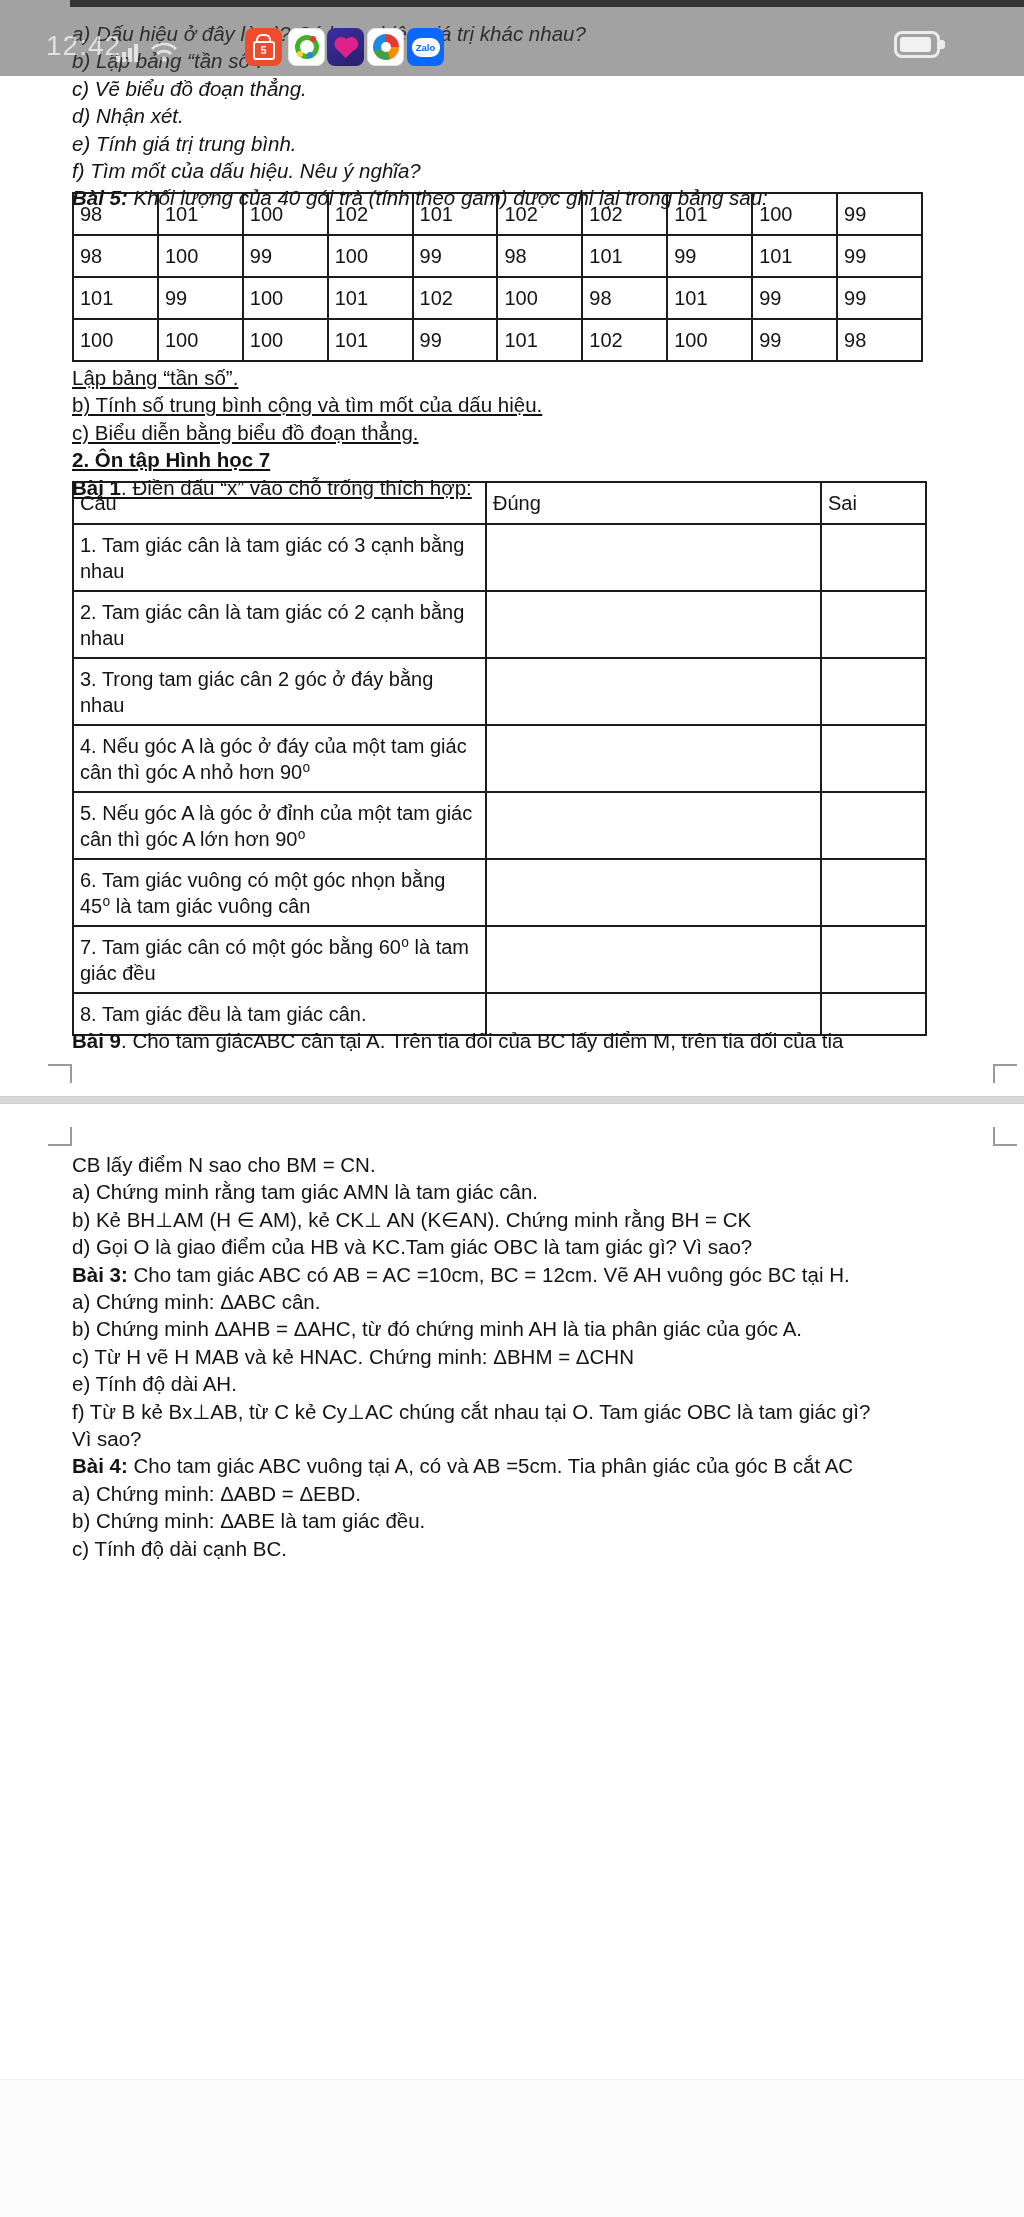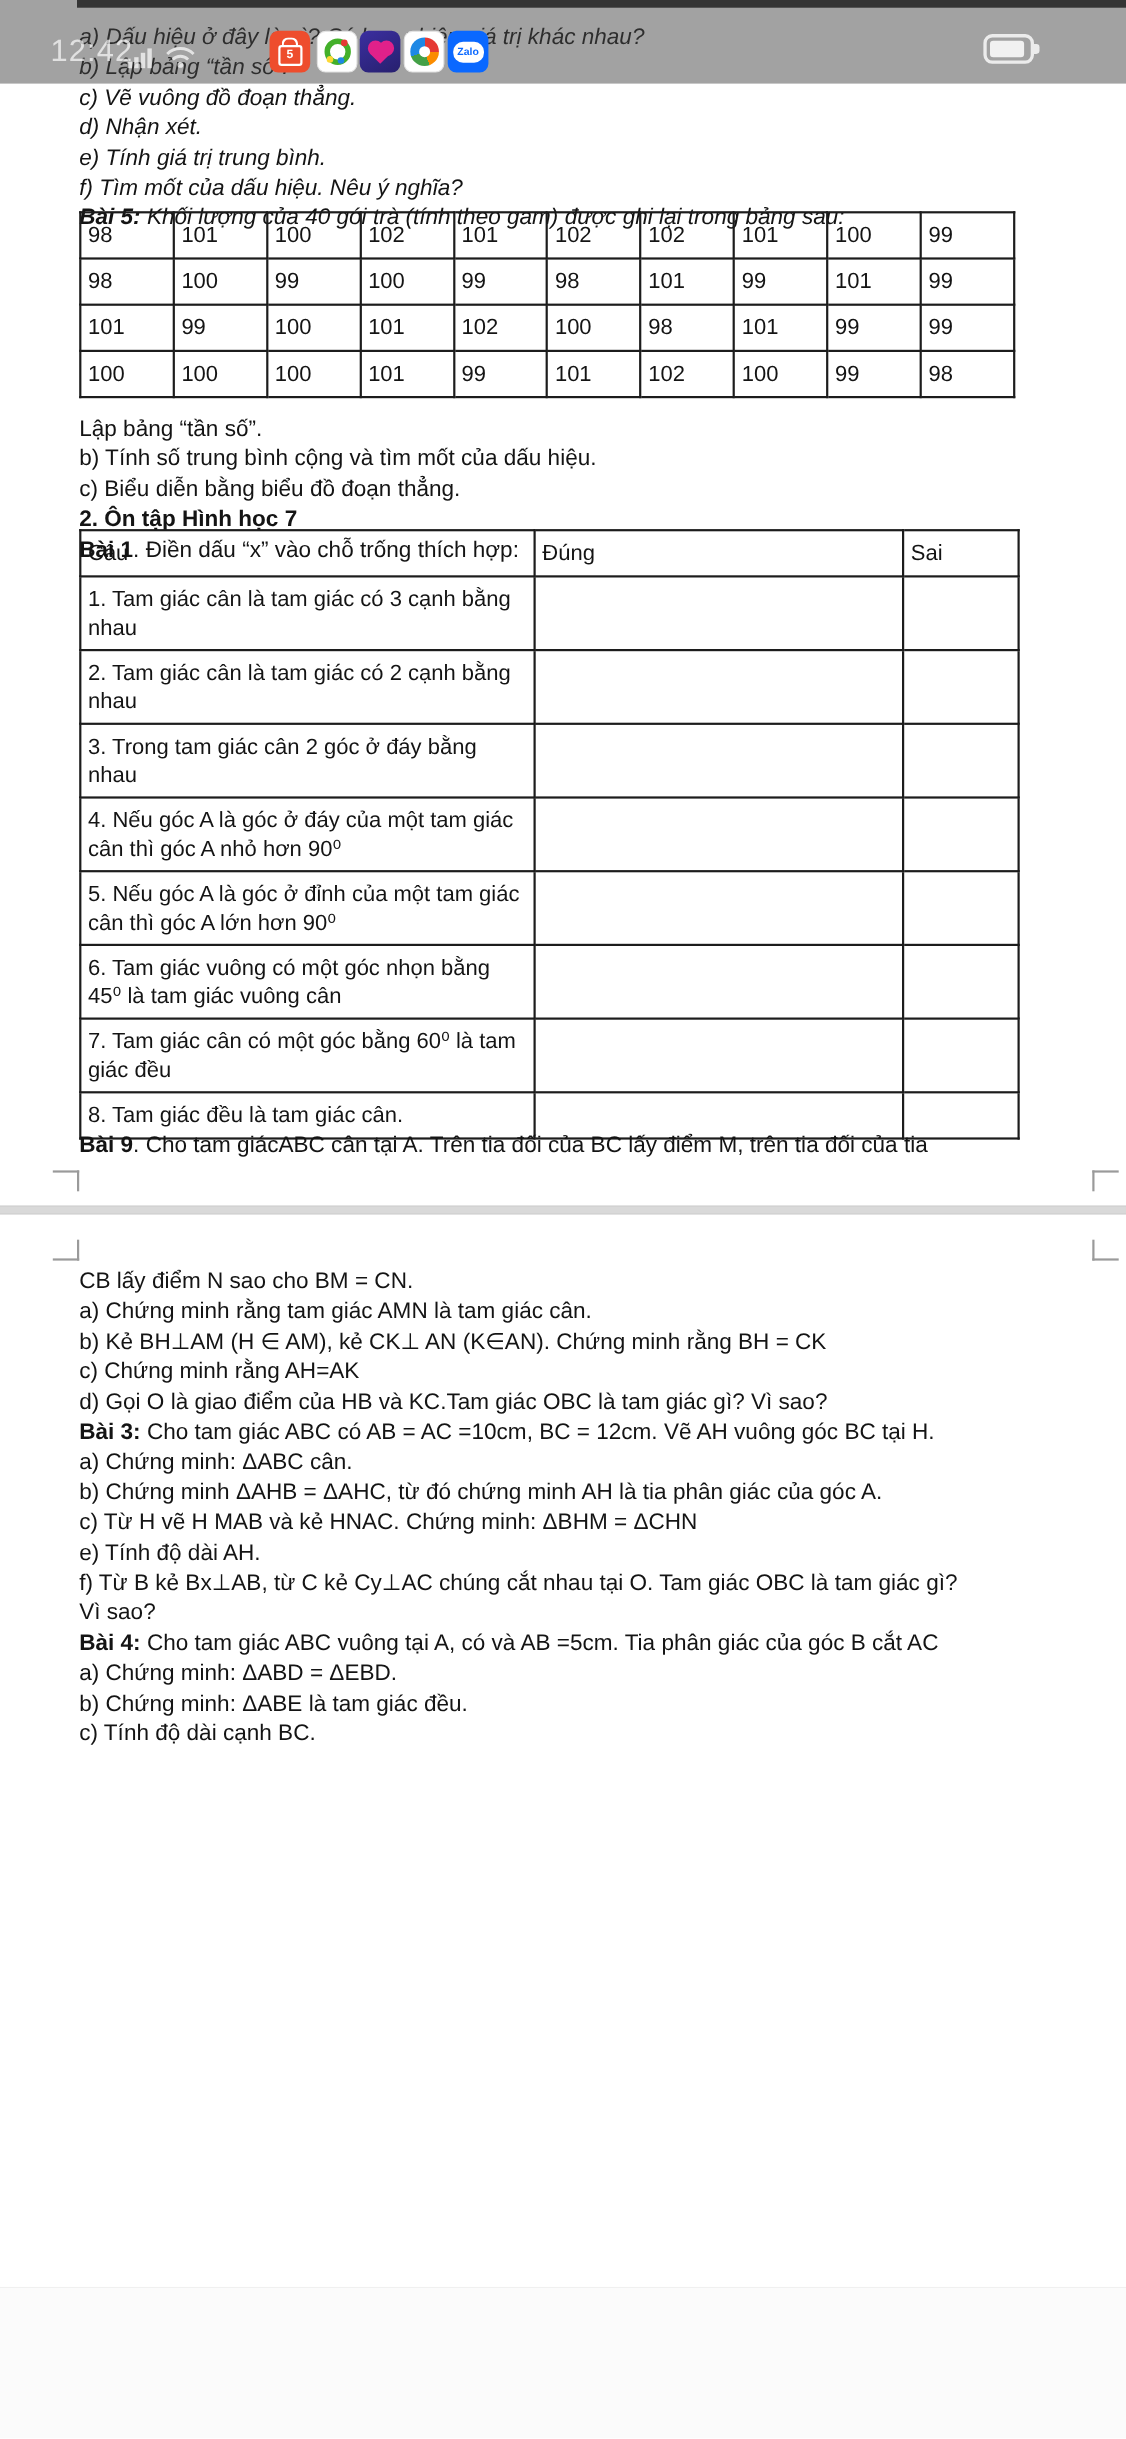--- a/index.html
+++ b/index.html
@@ -88,21 +88,21 @@
 <body>
 
 <div id="screen">
 
   <div>
     <div id="darkstrip"></div>
 
     <div class="textblock" style="top:20px;font-style:italic;">
         <div class="tl">a) Dấu hiệu ở đây là gì? Có bao nhiêu giá trị khác nhau?</div>
         <div class="tl">b) Lập bảng “tần số”.</div>
-        <div class="tl">c) Vẽ vuông đồ đoạn thẳng.</div>
+        <div class="tl">c) Vẽ biểu đồ đoạn thẳng.</div>
         <div class="tl">d) Nhận xét.</div>
         <div class="tl">e) Tính giá trị trung bình.</div>
         <div class="tl">f) Tìm mốt của dấu hiệu. Nêu ý nghĩa?</div>
         <div class="tl"><b>Bài 5:</b> Khối lượng của 40 gói trà (tính theo gam) được ghi lại trong bảng sau:</div>
       </div>
 
     <div class="tblwrap" style="top:192px;">
       <table id="weights-table">
         <tbody>
             <tr>
@@ -150,21 +150,21 @@
               <td>101</td>
               <td>102</td>
               <td>100</td>
               <td>99</td>
               <td>98</td>
             </tr>
           </tbody>
       </table>
     </div>
 
-    <div class="textblock" style="top:376px;">
+    <div class="textblock" style="top:364px;text-decoration:underline;">
         <div class="tl">Lập bảng “tần số”.</div>
         <div class="tl">b) Tính số trung bình cộng và tìm mốt của dấu hiệu.</div>
         <div class="tl">c) Biểu diễn bằng biểu đồ đoạn thẳng.</div>
         <div class="tl"><b>2. Ôn tập Hình học 7</b></div>
         <div class="tl"><b>Bài 1</b>. Điền dấu “x” vào chỗ trống thích hợp:</div>
       </div>
 
     <div class="tblwrap" style="top:481px;">
       <table id="tf-table">
         <colgroup>
@@ -235,21 +235,20 @@
   <div class="pagesep"></div>
 
   <div>
     <div class="corner c-bl" style="left:48px;top:1127px;"></div>
     <div class="corner c-br" style="left:993px;top:1127px;"></div>
 
     <div class="textblock" style="top:1151px;">
         <div class="tl">CB lấy điểm N sao cho BM = CN.</div>
         <div class="tl">a) Chứng minh rằng tam giác AMN là tam giác cân.</div>
         <div class="tl">b) Kẻ BH⊥AM (H ∈ AM), kẻ CK⊥ AN (K∈AN). Chứng minh rằng BH = CK</div>
-        <div class="tl">c) Chứng minh rằng AH=AK</div>
         <div class="tl">d) Gọi O là giao điểm của HB và KC.Tam giác OBC là tam giác gì? Vì sao?</div>
         <div class="tl"><b>Bài 3:</b> Cho tam giác ABC có AB = AC =10cm, BC = 12cm. Vẽ AH vuông góc BC tại H.</div>
         <div class="tl">a) Chứng minh: ΔABC cân.</div>
         <div class="tl">b) Chứng minh ΔAHB = ΔAHC, từ đó chứng minh AH là tia phân giác của góc A.</div>
         <div class="tl">c) Từ H vẽ H MAB và kẻ HNAC. Chứng minh: ΔBHM = ΔCHN</div>
         <div class="tl">e) Tính độ dài AH.</div>
         <div class="tl">f) Từ B kẻ Bx⊥AB, từ C kẻ Cy⊥AC chúng cắt nhau tại O. Tam giác OBC là tam giác gì?</div>
         <div class="tl">Vì sao?</div>
         <div class="tl"><b>Bài 4:</b> Cho tam giác ABC vuông tại A, có và AB =5cm. Tia phân giác của góc B cắt AC</div>
         <div class="tl">a) Chứng minh: ΔABD = ΔEBD.</div>

